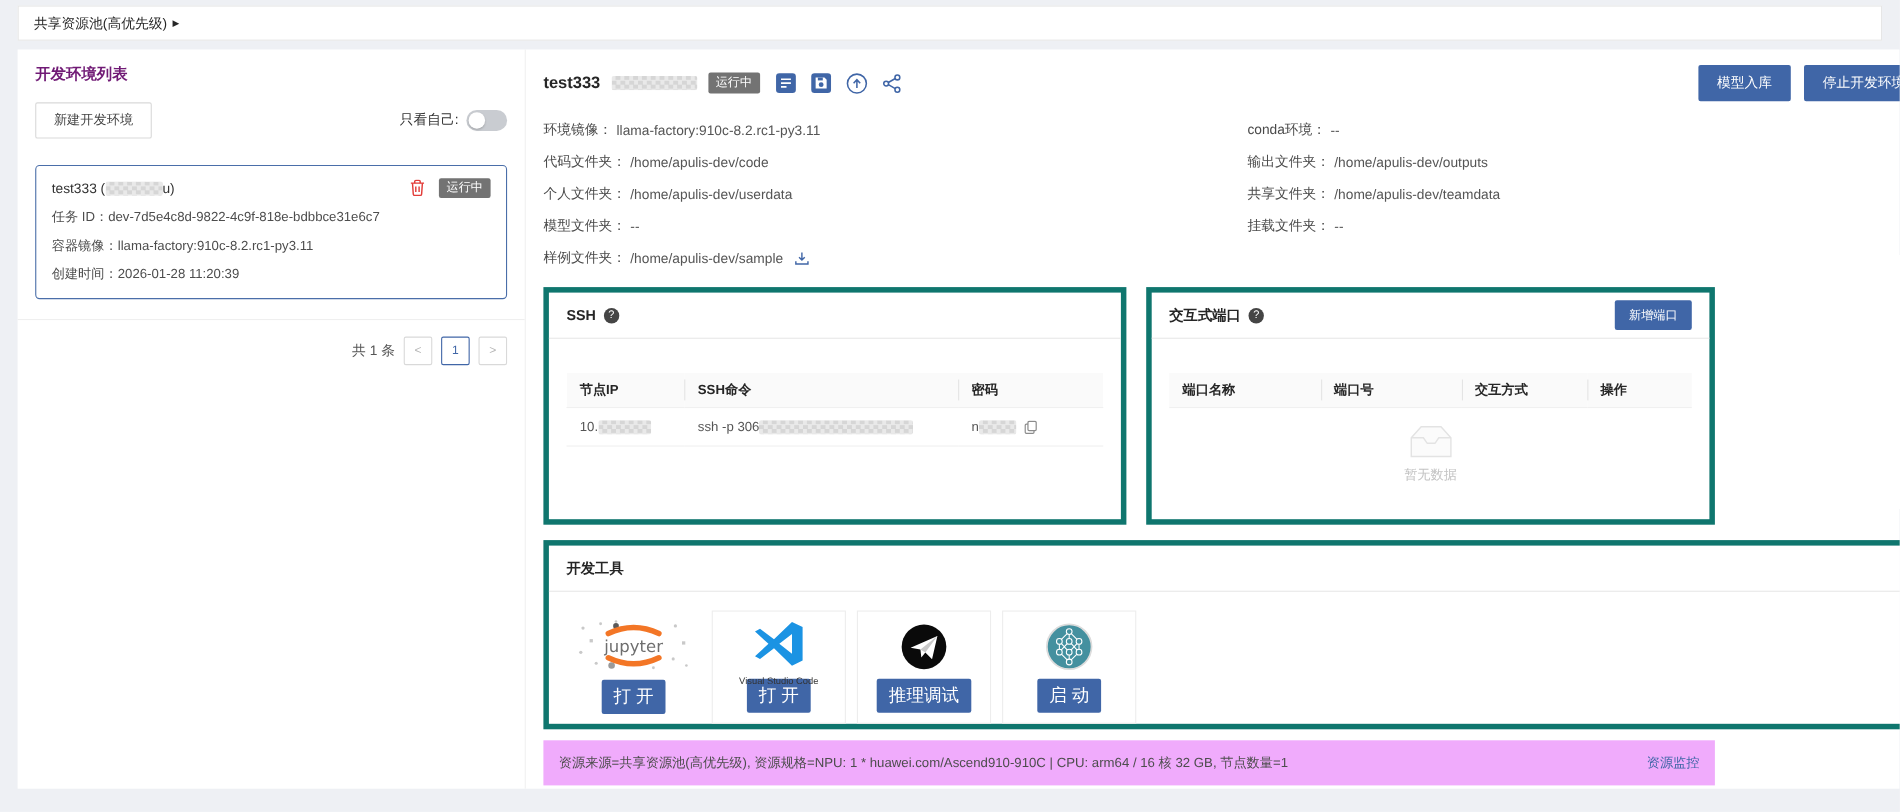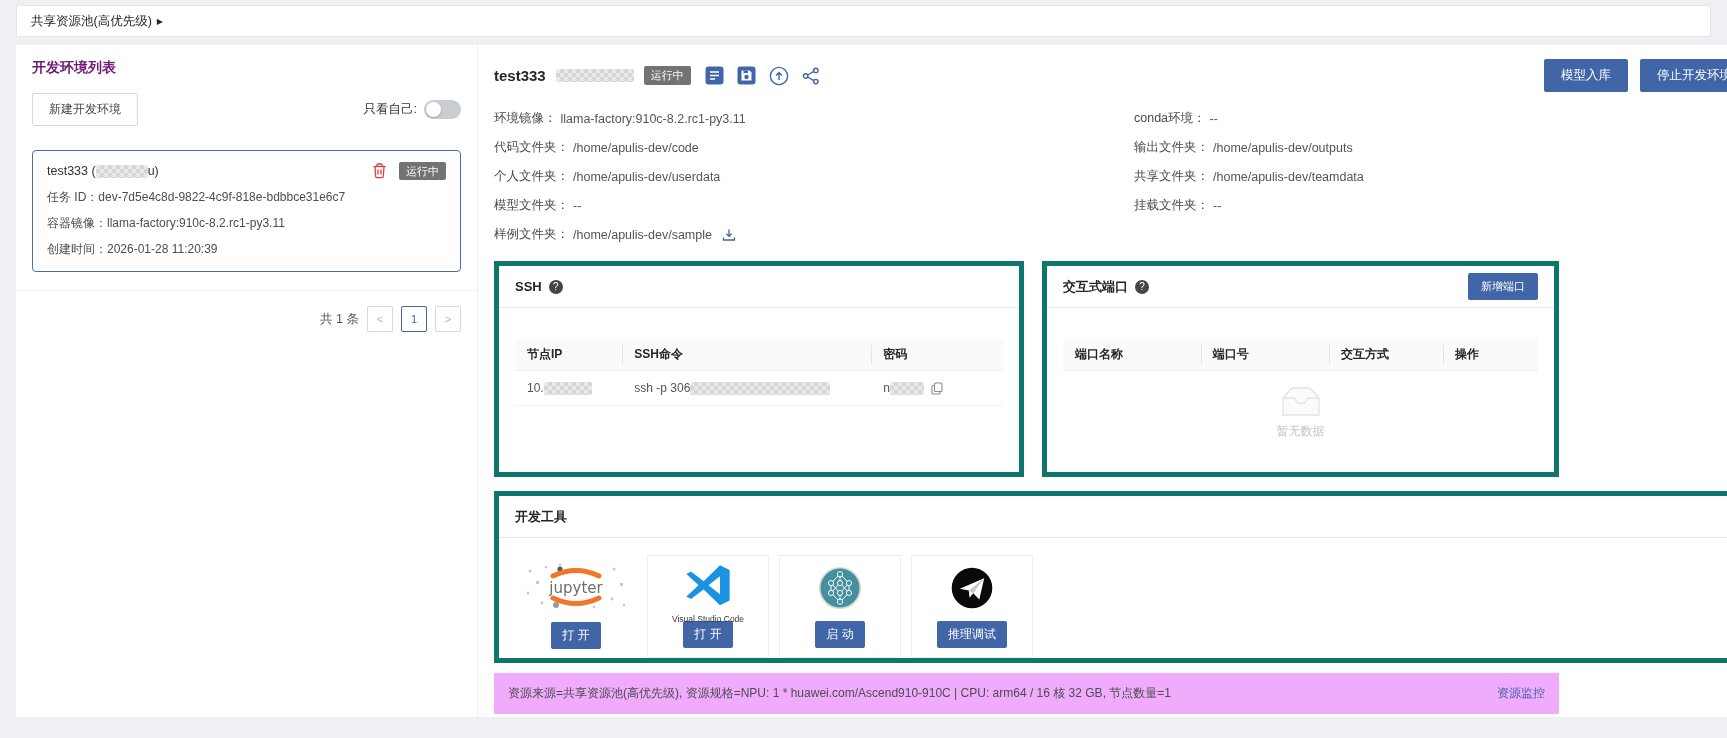--- a/index.html
+++ b/index.html
@@ -74,21 +74,21 @@
   .empty-wrap { display:flex; flex-direction:column; align-items:center; padding-top:14px; }
   .empty-text { font-size:12px; color:#c3c3c3; margin-top:4px; }
 
   
   .card-tools { width:1255px; margin-top:14px; height:172px; }
   .tools-body { display:flex; gap:10px; padding:17px 16px 0 16px; }
   .tool-tile { width:122px; height:103px; border:1px solid #ededed; display:flex; flex-direction:column; align-items:center; justify-content:flex-end; padding-bottom:9px; position:relative; }
   .tool-tile.noborder { border:none; }
   .tool-logo { position:absolute; top:6px; left:0; right:0; display:flex; justify-content:center; }
   .tool-label { position:absolute; top:58px; left:0; right:0; text-align:center; font-size:8.5px; color:#333; }
-  .tool-btn { background:#4066a7; border:none; border-radius:2px; color:#fff; font-size:12px; padding:5px 11px; cursor:pointer; font-family:inherit; }
+  .tool-btn { background:#4066a7; border:none; border-radius:2px; color:#fff; font-size:16px; padding:5px 11px; cursor:pointer; font-family:inherit; }
 
   
   .footer-bar { width:1065px; margin-top:10px; background:#f0abfc; display:flex; align-items:center; padding:12px 14px; }
   .footer-text { font-size:12px; color:#4d4d4d; }
   .footer-link { margin-left:auto; font-size:12px; color:#4066a7; cursor:pointer; }
 </style>
 </head>
 <body>
 
 <div class="topbar">
@@ -352,48 +352,48 @@
               <path fill="#1b93e3" fill-rule="evenodd" d="M40.9 2.7 L23.3 19.8 L9.6 9.4 L4.7 12.1 L17.9 24.2 L4.7 36.3 L9.6 39 L23.3 28.6 L40.9 45.7 L51.3 40.6 V7.8 Z M40.9 14.5 V33.9 L28.5 24.2 Z"></path>
             </svg>
           </span>
           <span class="tool-label">Visual Studio Code</span>
           <button class="tool-btn">打 开</button>
         </div>
 
         <div class="tool-tile">
           <span class="tool-logo">
             <svg width="52" height="52" viewBox="0 0 64 64">
+              <circle cx="32" cy="32" r="25" fill="#0a0a0a"></circle>
+              <path d="M17 33 L47 20 L41 46 L33.5 38.5 L29 44 L28 35 Z" fill="#ffffff"></path>
+              <path d="M28 35 L47 20 L33.5 38.5" fill="#c9c9c9"></path>
+            </svg>
+          </span>
+          <button class="tool-btn">推理调试</button>
+        </div>
+
+        <div class="tool-tile">
+          <span class="tool-logo">
+            <svg width="52" height="52" viewBox="0 0 64 64">
               <circle cx="32" cy="32" r="25" fill="#44909f" stroke="#dcdcdc" stroke-width="2"></circle>
               <g fill="none" stroke="#ffffff" stroke-width="1.2">
                 <path d="M32 15 L21 26 M32 15 L32 26 M32 15 L43 26 M21 26 L21 38 M21 26 L32 38 M32 26 L21 38 M32 26 L43 38 M43 26 L43 38 M43 26 L32 38 M21 38 L32 49 M32 38 L32 49 M43 38 L32 49"></path>
                 <circle cx="32" cy="15" r="3.2" fill="#44909f"></circle>
                 <circle cx="21" cy="26" r="3.2" fill="#44909f"></circle>
                 <circle cx="32" cy="26" r="3.2" fill="#44909f"></circle>
                 <circle cx="43" cy="26" r="3.2" fill="#44909f"></circle>
                 <circle cx="21" cy="38" r="3.2" fill="#44909f"></circle>
                 <circle cx="32" cy="38" r="3.2" fill="#44909f"></circle>
                 <circle cx="43" cy="38" r="3.2" fill="#44909f"></circle>
                 <circle cx="32" cy="49" r="3.2" fill="#44909f"></circle>
               </g>
             </svg>
           </span>
           <button class="tool-btn">启 动</button>
         </div>
 
-        <div class="tool-tile">
-          <span class="tool-logo">
-            <svg width="52" height="52" viewBox="0 0 64 64">
-              <circle cx="32" cy="32" r="25" fill="#0a0a0a"></circle>
-              <path d="M17 33 L47 20 L41 46 L33.5 38.5 L29 44 L28 35 Z" fill="#ffffff"></path>
-              <path d="M28 35 L47 20 L33.5 38.5" fill="#c9c9c9"></path>
-            </svg>
-          </span>
-          <button class="tool-btn">推理调试</button>
-        </div>
-
       </div>
     </div>
 
     <div class="footer-bar">
       <span class="footer-text">资源来源=共享资源池(高优先级), 资源规格=NPU: 1 * huawei.com/Ascend910-910C | CPU: arm64 / 16 核 32 GB, 节点数量=1</span>
       <span class="footer-link">资源监控</span>
     </div>
 
   </section>
 </div>

